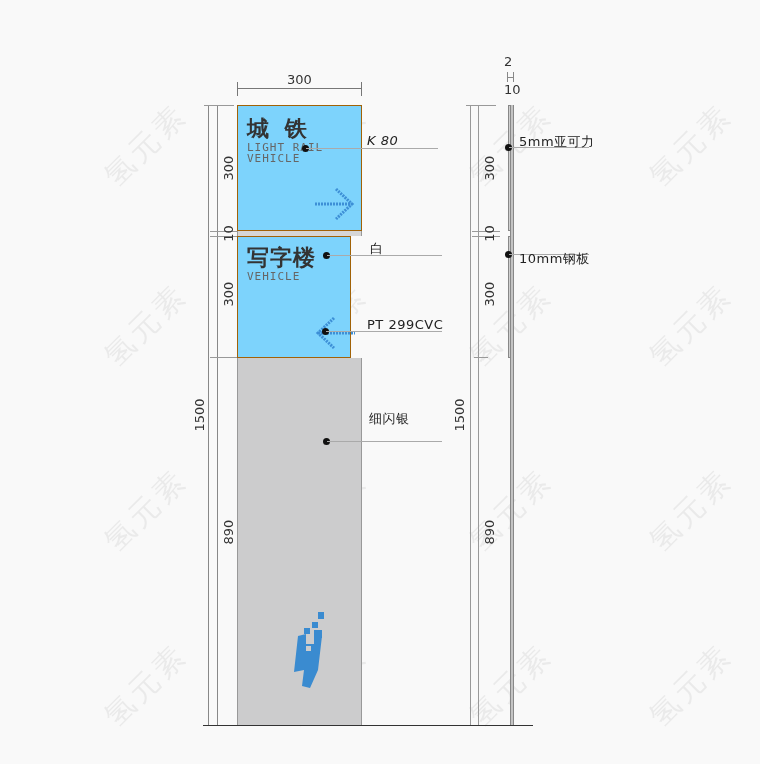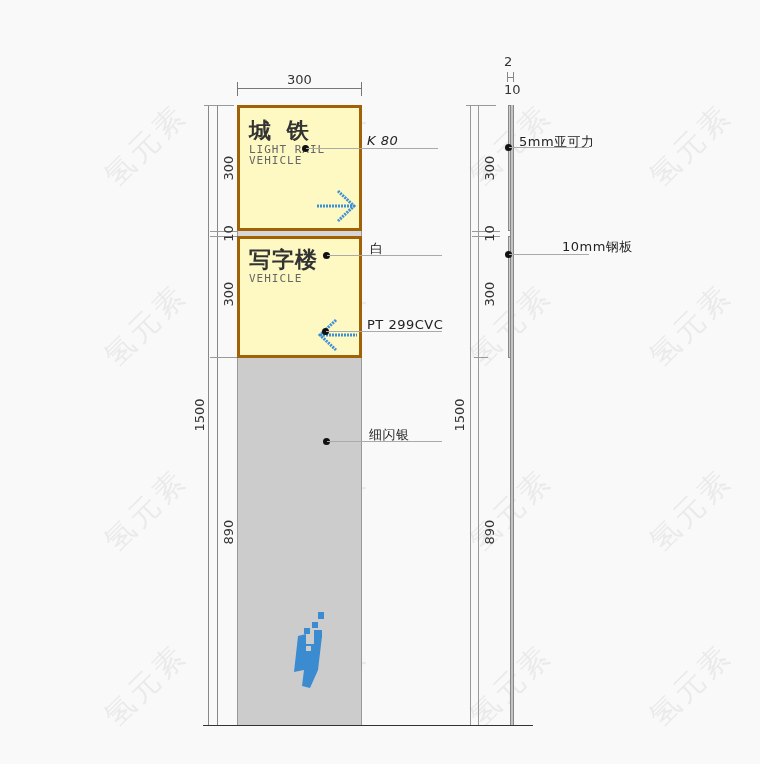--- a/index.html
+++ b/index.html
@@ -5,21 +5,21 @@
   html, body { margin: 0; padding: 0; }
   body { width: 760px; height: 764px; background: #f9f9f9; position: relative; overflow: hidden; font-family: "DejaVu Sans", sans-serif; color: #222; }
   .abs { position: absolute; }
   .vline { position: absolute; width: 1px; background: #777; }
   .hline { position: absolute; height: 1px; background: #777; }
   .leader { position: absolute; height: 1px; background: #aaa; }
   .dot { position: absolute; width: 7px; height: 7px; border-radius: 50%; background: #111; }
   .dim-v { position: absolute; font-size: 13px; color: #333; transform: rotate(-90deg); transform-origin: center; white-space: nowrap; text-align: center; }
   .dim-h { position: absolute; font-size: 13px; color: #333; white-space: nowrap; }
   .label { position: absolute; font-size: 13px; color: #222; white-space: nowrap; letter-spacing: 0.5px; }
-  .panel { position: absolute; background: #fef9c3; border: 3px solid #a16207; box-sizing: border-box; }
+  .panel { position: absolute; background: #7dd3fc; border: 1px solid #a16207; box-sizing: border-box; }
   .title-cn { position: absolute; font-size: 22px; font-weight: bold; color: #333; letter-spacing: 4px; white-space: nowrap; }
   .title-en { position: absolute; font-family: "DejaVu Sans Mono", monospace; font-size: 11px; line-height: 11px; color: #666; letter-spacing: 1px; white-space: pre; }
   .watermark { position: absolute; font-size: 30px; color: rgba(0,0,0,0.06); transform: rotate(-45deg); white-space: nowrap; letter-spacing: 4px; pointer-events: none; }
 </style>
 </head>
 <body>
 
 <div class="watermark" style="left:95px;top:125px;">氢元素</div>
 <div class="watermark" style="left:275px;top:125px;">氢元素</div>
 <div class="watermark" style="left:460px;top:125px;">氢元素</div>
@@ -64,21 +64,21 @@
     <svg class="abs" style="left:76px;top:80px;" width="42" height="36" viewBox="0 0 42 36">
       <g stroke="#3d8fd6" stroke-width="3" stroke-dasharray="2 1" fill="none">
         <line x1="1" y1="18" x2="38" y2="18"></line>
         <polyline points="22,3 38,18 22,33"></polyline>
       </g>
     </svg>
   </div>
 
   <div class="abs" style="left:237px;top:231px;width:125px;height:5px;background:#d6d6d6;border-left:1px solid #999;border-right:1px solid #999;box-sizing:border-box;"></div>
 
-  <div class="panel" style="left:237px;top:236px;width:125px;height:122px;padding-left:11px;">
+  <div class="panel" style="left:237px;top:236px;width:114px;height:122px;padding-left:11px;">
     <div class="title-cn" style="left:9px;top:6px;letter-spacing:1px;">写字楼</div>
     <div class="title-en" style="left:9px;top:34px;">VEHICLE</div>
     <svg class="abs" style="left:76px;top:78px;" width="42" height="36" viewBox="0 0 42 36">
       <g stroke="#3d8fd6" stroke-width="3" stroke-dasharray="2 1" fill="none">
         <line x1="4" y1="18" x2="41" y2="18"></line>
         <polyline points="20,3 4,18 20,33"></polyline>
       </g>
     </svg>
   </div>
 
@@ -104,21 +104,21 @@
   <div class="dot" style="left:323px;top:252px;"></div>
   <div class="leader" style="left:327px;top:255px;width:115px;"></div>
   <div class="label" style="left:370px;top:240px;">白</div>
 
   <div class="dot" style="left:322px;top:328px;"></div>
   <div class="leader" style="left:326px;top:331px;width:116px;"></div>
   <div class="label" style="left:367px;top:317px;">PT 299CVC</div>
 
   <div class="dot" style="left:323px;top:438px;"></div>
   <div class="leader" style="left:327px;top:441px;width:115px;"></div>
-  <div class="label" style="left:369px;top:426px;">细闪银</div>
+  <div class="label" style="left:369px;top:410px;">细闪银</div>
 </div>
 
 <div>
   <div class="vline" style="left:470px;top:105px;height:620px;background:#999;"></div>
   <div class="vline" style="left:478px;top:105px;height:620px;background:#999;"></div>
   <div class="hline" style="left:466px;top:105px;width:30px;background:#999;"></div>
   <div class="hline" style="left:472px;top:231px;width:28px;background:#999;"></div>
   <div class="hline" style="left:472px;top:236px;width:28px;background:#999;"></div>
   <div class="hline" style="left:474px;top:357px;width:14px;background:#999;"></div>
 
@@ -137,14 +137,14 @@
   <div class="abs" style="left:508px;top:105px;width:4px;height:126px;background:#d0d0d0;border:1px solid #888;box-sizing:border-box;"></div>
   <div class="abs" style="left:508px;top:236px;width:4px;height:122px;background:#d0d0d0;border:1px solid #888;box-sizing:border-box;"></div>
   <div class="abs" style="left:510px;top:105px;width:4px;height:620px;background:#c4c4c4;border-left:1px solid #888;border-right:1px solid #888;box-sizing:border-box;"></div>
 
   <div class="dot" style="left:505px;top:144px;"></div>
   <div class="leader" style="left:509px;top:147px;width:80px;"></div>
   <div class="label" style="left:519px;top:133px;">5mm亚可力</div>
 
   <div class="dot" style="left:505px;top:251px;"></div>
   <div class="leader" style="left:509px;top:254px;width:80px;"></div>
-  <div class="label" style="left:519px;top:238px;margin-left:43px;">10mm钢板</div>
+  <div class="label" style="left:519px;top:250px;">10mm钢板</div>
 </div>
 
 </body></html>

